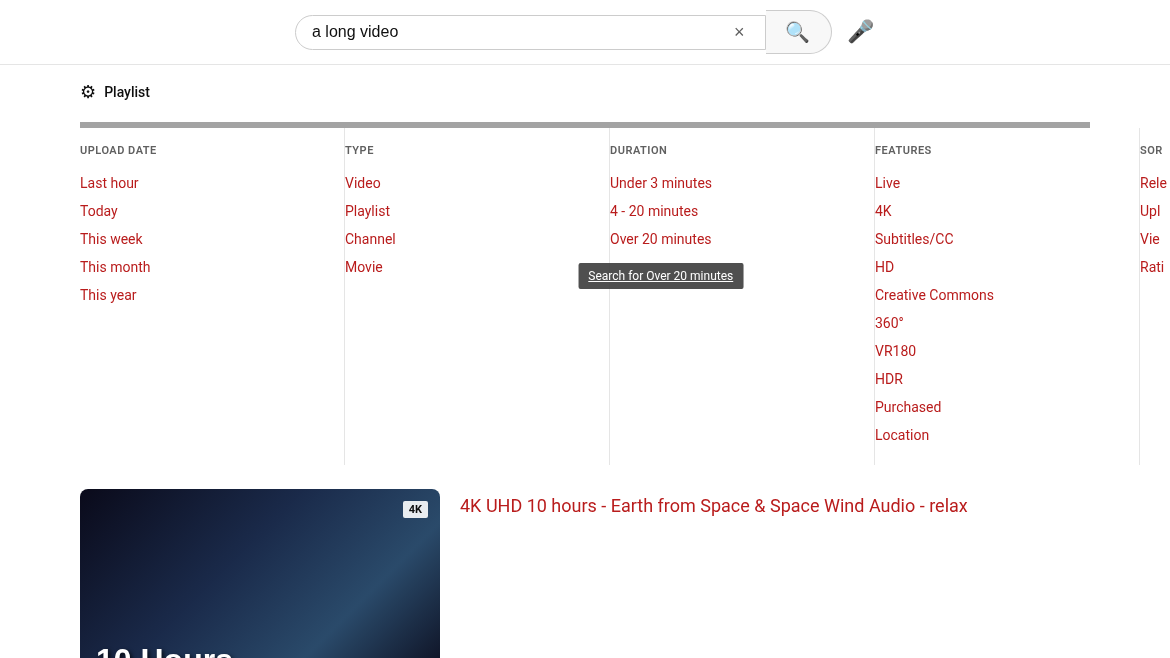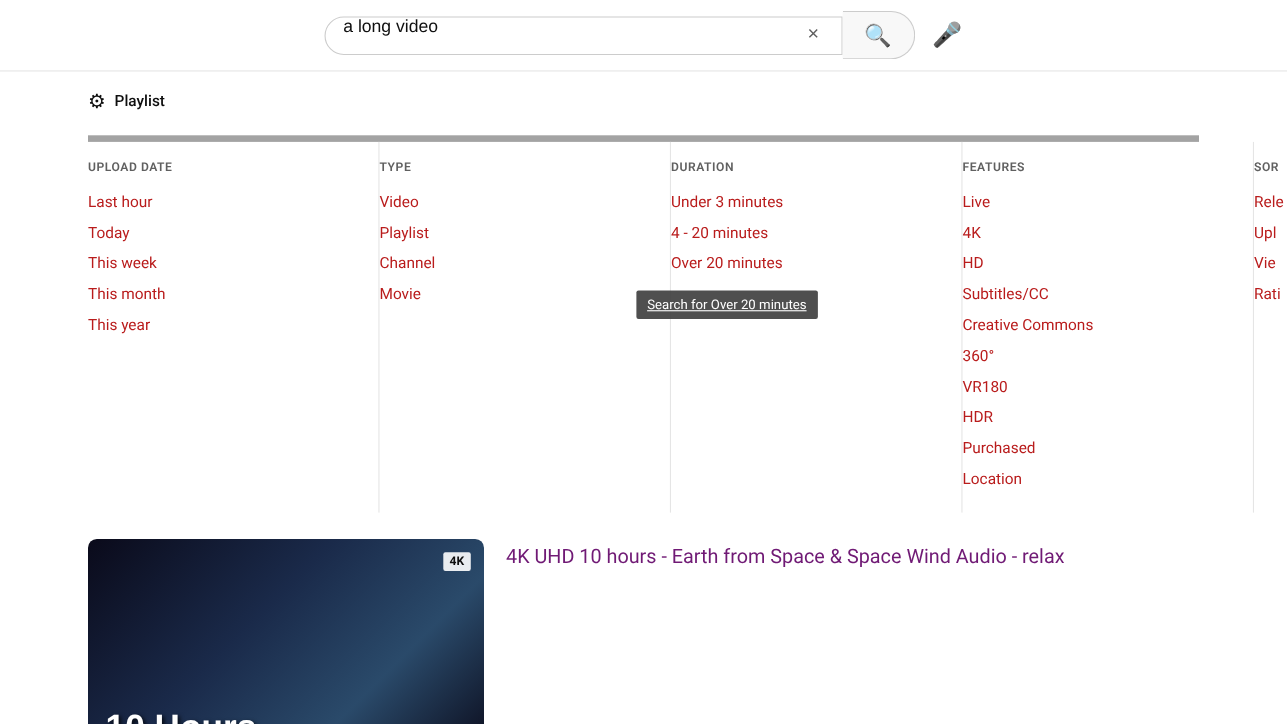--- a/index.html
+++ b/index.html
@@ -21,21 +21,21 @@
     }
 
     .search-container {
       display: flex;
       align-items: center;
       width: 580px;
     }
 
     .search-bar {
       display: flex;
-      align-items: flex-start;
+      align-items: center;
       border: 1px solid #ccc;
       border-radius: 40px 0 0 40px;
       padding: 0 16px;
       height: 35px;
       flex: 1;
       background: #fff;
     }
 
     .search-input {
       border: none;
@@ -198,21 +198,21 @@
     }
 
     .video-info {
       flex: 1;
       padding-top: 4px;
     }
 
     .video-title {
       font-size: 18px;
       font-weight: 400;
-      color: #701a75;
+      color: #b91c1c;
       line-height: 1.4;
       margin-bottom: 0;
     }
 
     .video-meta {
       font-size: 13px;
       color: #606060;
     }
 
     
@@ -272,22 +272,22 @@
       <div class="tooltip-wrapper">
         <a class="filter-item">Over 20 minutes</a>
         <div class="tooltip">Search for Over 20 minutes</div>
       </div>
     </div>
 
     <div class="filter-column">
       <div class="filter-header">FEATURES</div>
       <a class="filter-item">Live</a>
       <a class="filter-item">4K</a>
+      <a class="filter-item">Subtitles/CC</a>
       <a class="filter-item">HD</a>
-      <a class="filter-item">Subtitles/CC</a>
       <a class="filter-item">Creative Commons</a>
       <a class="filter-item">360°</a>
       <a class="filter-item">VR180</a>
       <a class="filter-item">HDR</a>
       <a class="filter-item">Purchased</a>
       <a class="filter-item">Location</a>
     </div>
 
     <div class="filter-column sort-column">
       <div class="filter-header">SOR</div>

